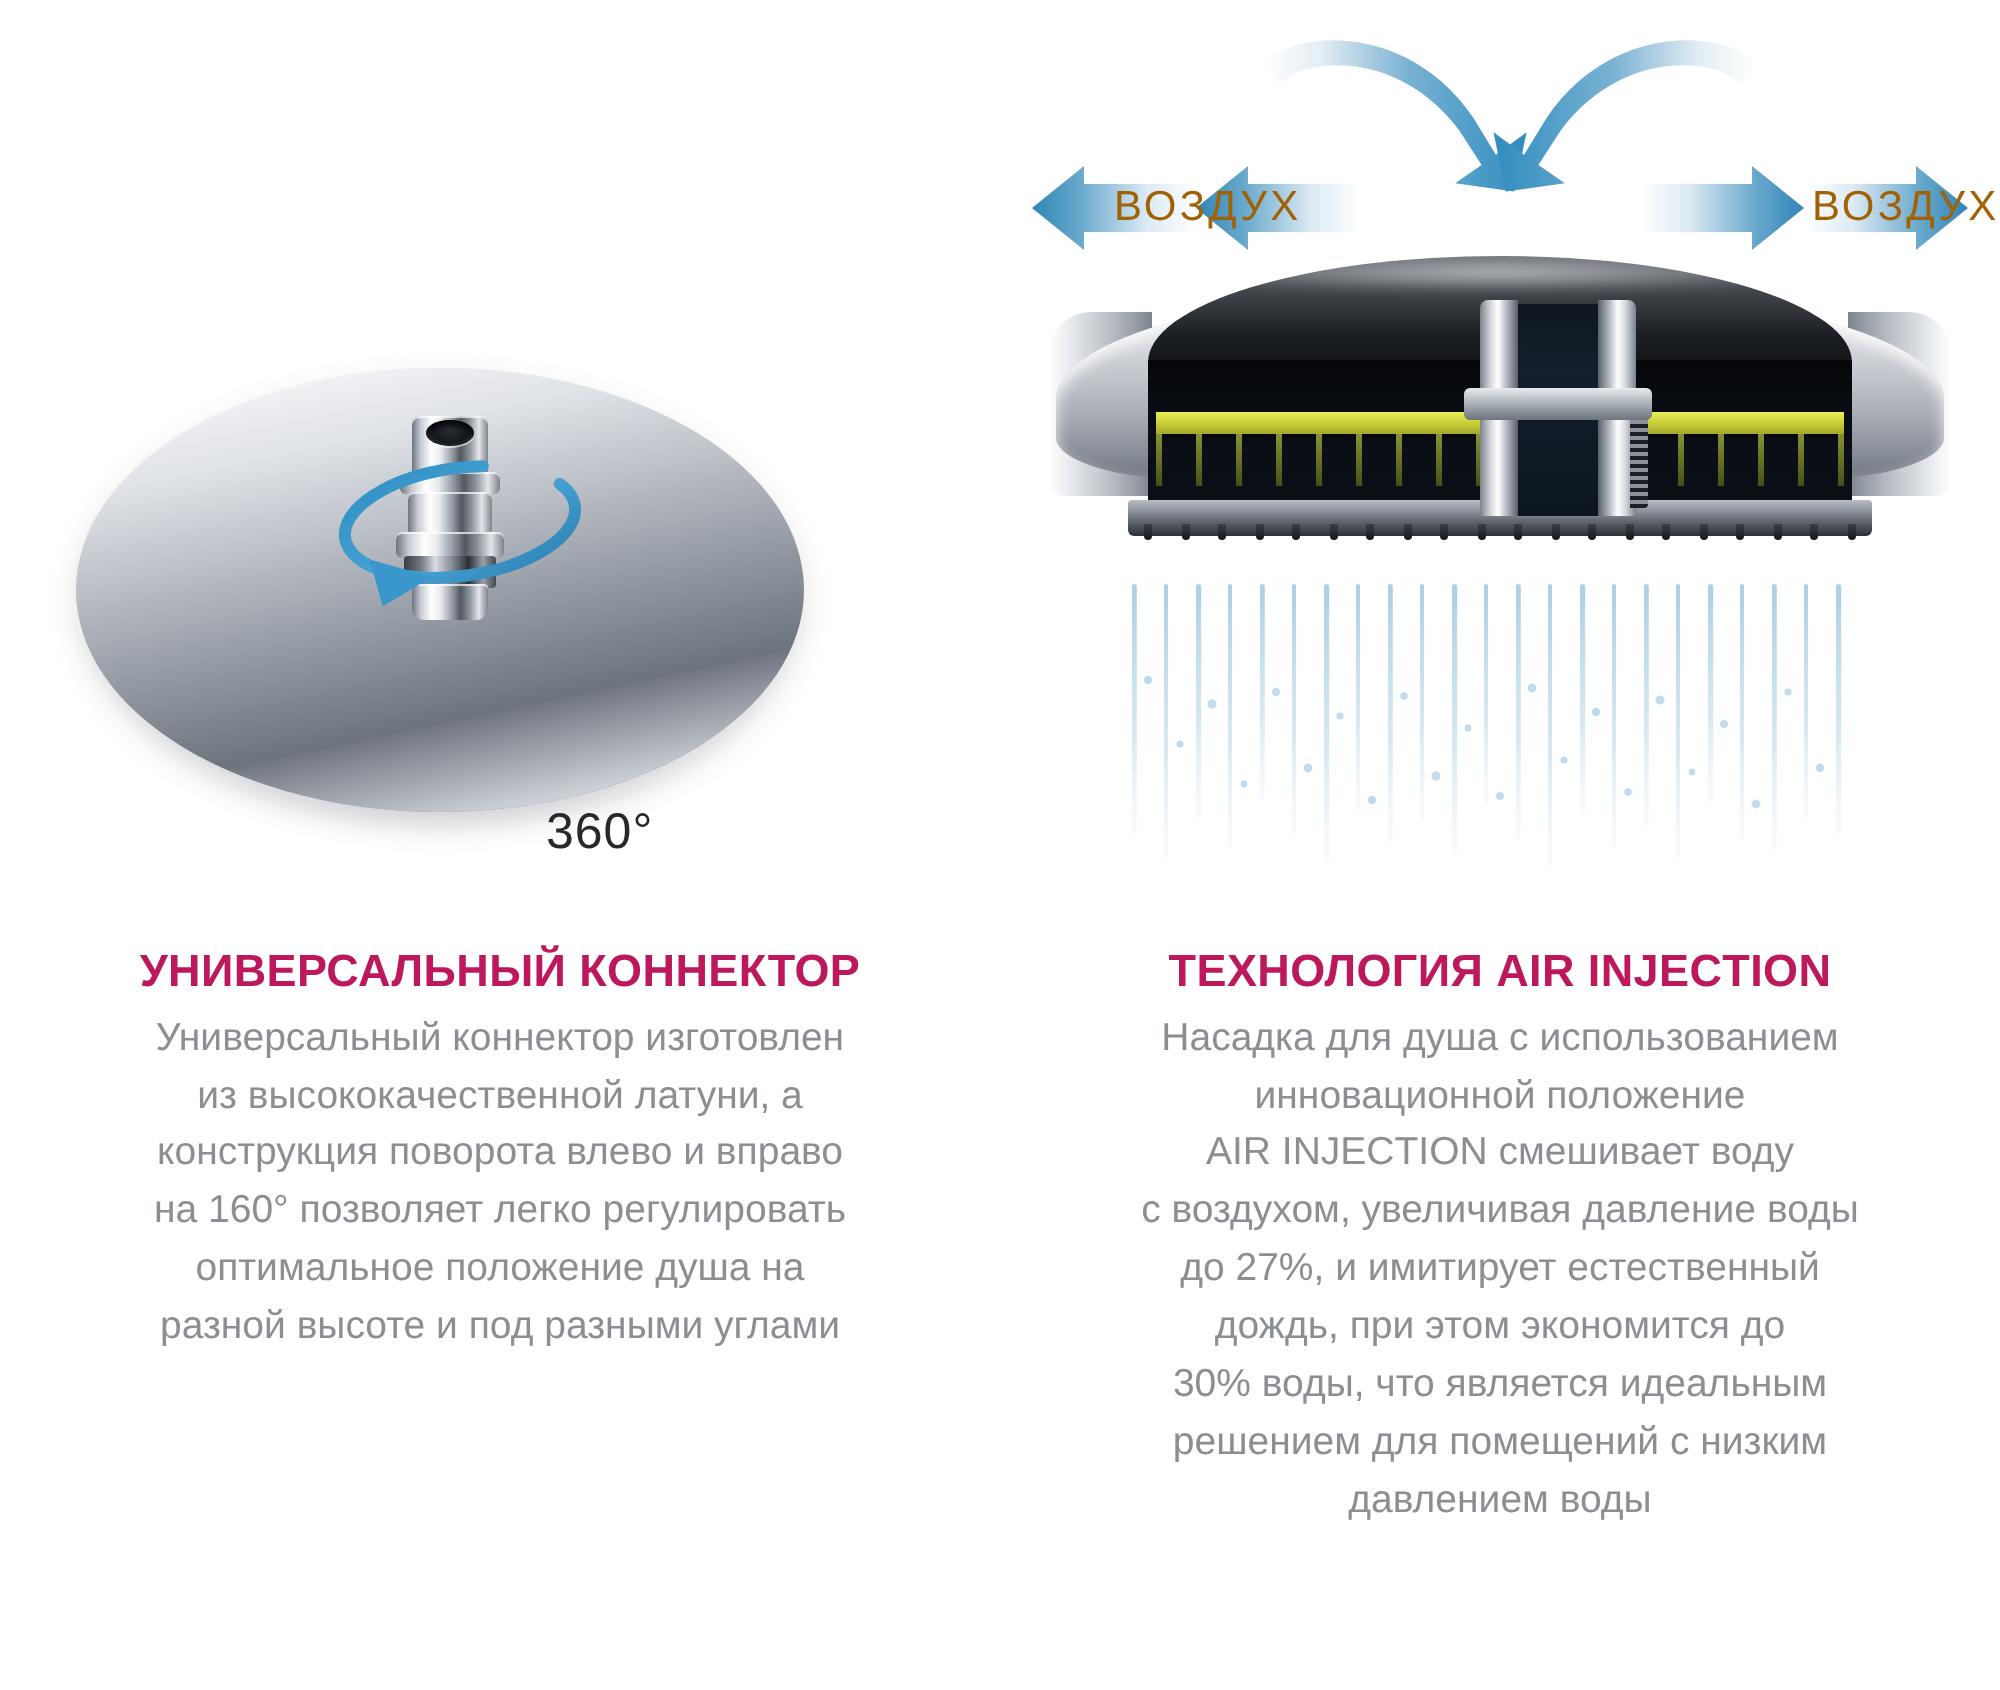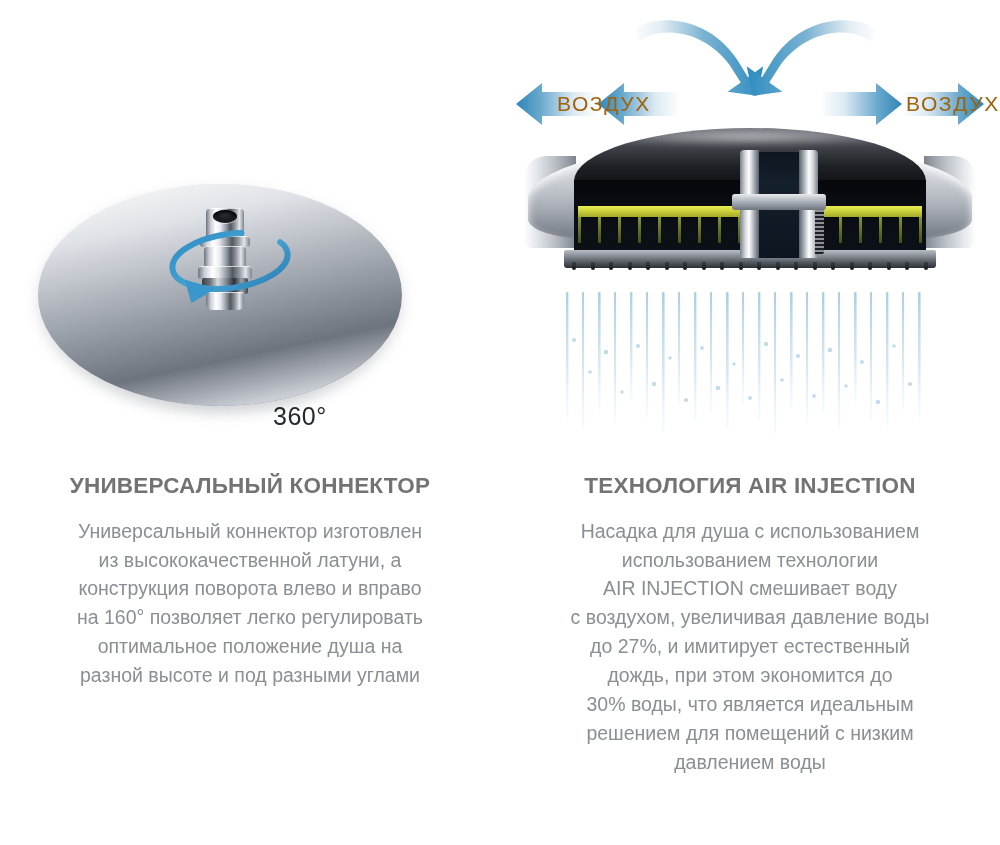--- a/index.html
+++ b/index.html
@@ -322,23 +322,23 @@
     width: 500px;
     text-align: center;
     padding: 0 18px;
     box-sizing: border-box;
   }
   .tb-left  { top: 474px; }
   .tb-right { top: 474px; }
   .heading {
     font-size: 22.5px;
     font-weight: bold;
-    color: #737373;
+    color: #be185d;
     letter-spacing: 0.2px;
-    margin: 0 0 18px 0;
+    margin: 0 0 6px 0;
     line-height: 1.1;
   }
   .body-text {
     font-size: 19.5px;
     color: #8b8e93;
     line-height: 1.48;
     margin: 0;
     text-align: center;
   }
   .body-text .ln { display: block; }
@@ -596,21 +596,21 @@
           <div class="inlet-threads"></div>
           <div class="inlet-collar"></div>
         </div>
       </div>
     </div>
 
     <div class="textblock tb-right">
       <h2 class="heading">ТЕХНОЛОГИЯ AIR INJECTION</h2>
       <p class="body-text">
         <span class="ln">Насадка для душа с использованием</span>
-        <span class="ln">использованием технологии</span>
+        <span class="ln">инновационной положение</span>
         <span class="ln">AIR INJECTION смешивает воду</span>
         <span class="ln">с воздухом, увеличивая давление воды</span>
         <span class="ln">до 27%, и имитирует естественный</span>
         <span class="ln">дождь, при этом экономится до</span>
         <span class="ln">30% воды, что является идеальным</span>
         <span class="ln">решением для помещений с низким</span>
         <span class="ln">давлением воды</span>
       </p>
     </div>
   </div>

